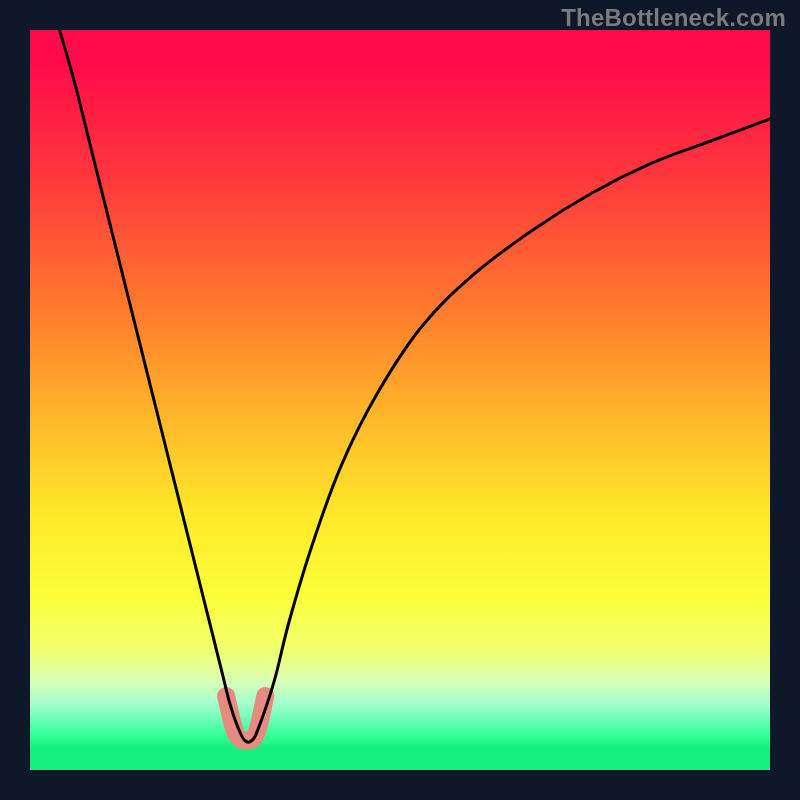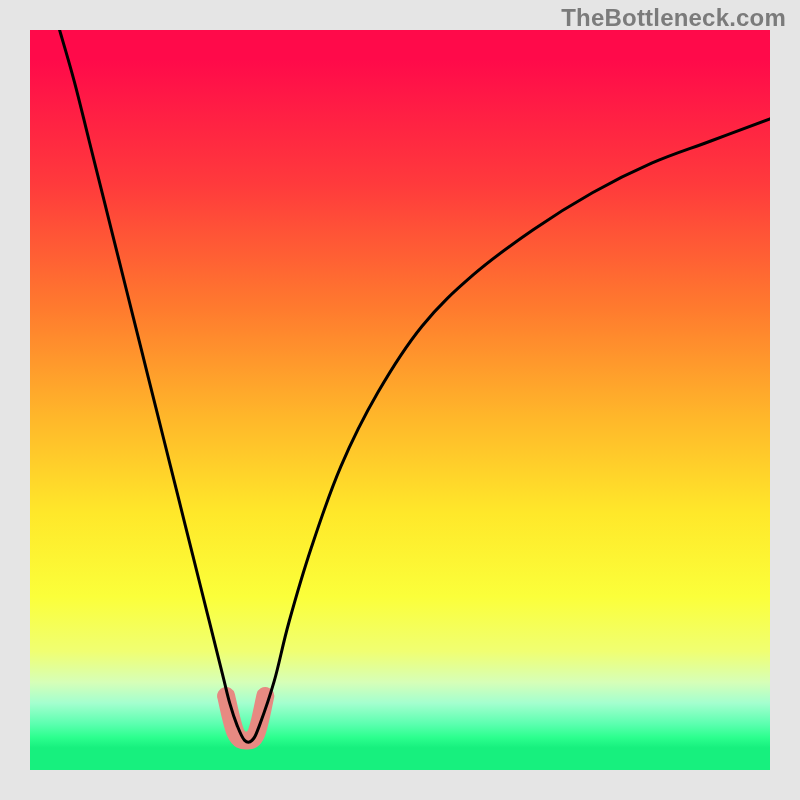--- a/index.html
+++ b/index.html
@@ -9,21 +9,21 @@
     height: 800px;
     background: #000;
     overflow: hidden;
   }
   .frame {
     position: absolute;
     left: 0;
     top: 0;
     width: 800px;
     height: 800px;
-    background: #e5e5e5;
+    background: #0f172a;
   }
   .watermark {
     position: absolute;
     top: 4px;
     right: 14px;
     font-family: Arial, Helvetica, sans-serif;
     font-size: 24px;
     font-weight: 600;
     color: #7b7b7b;
     letter-spacing: 0.2px;

